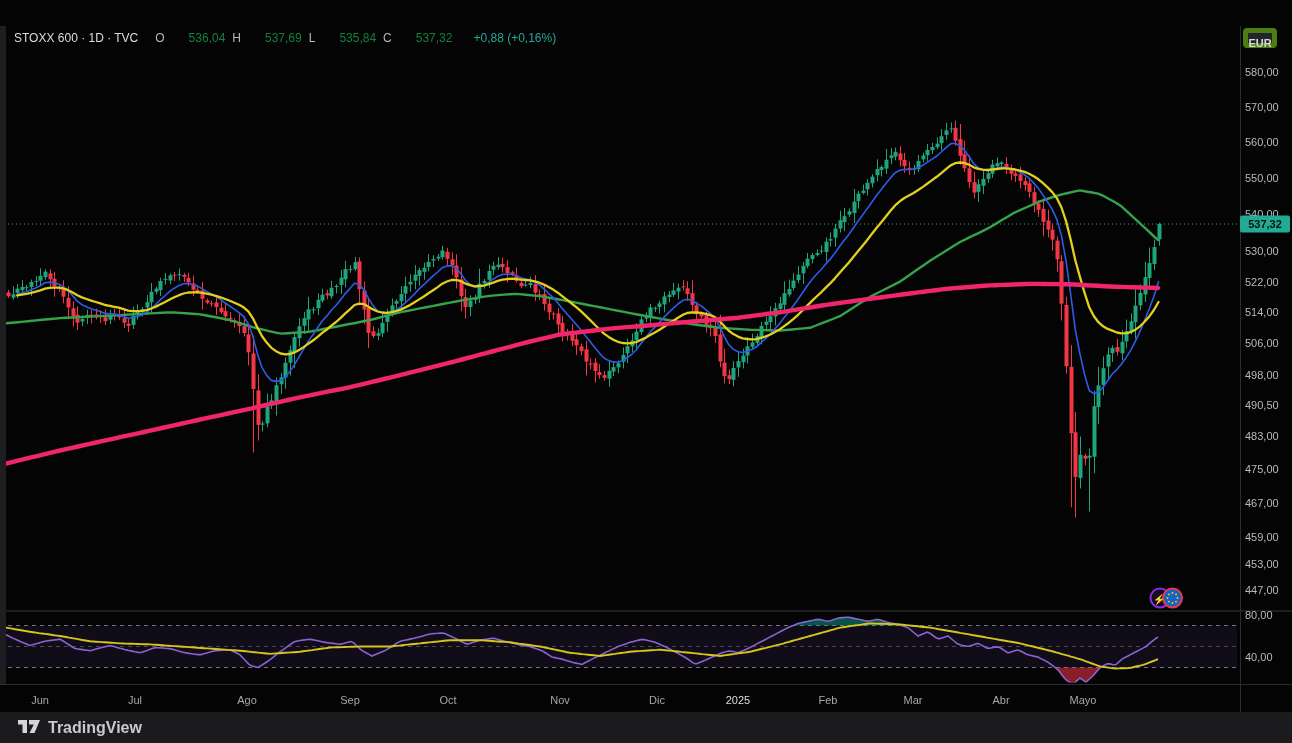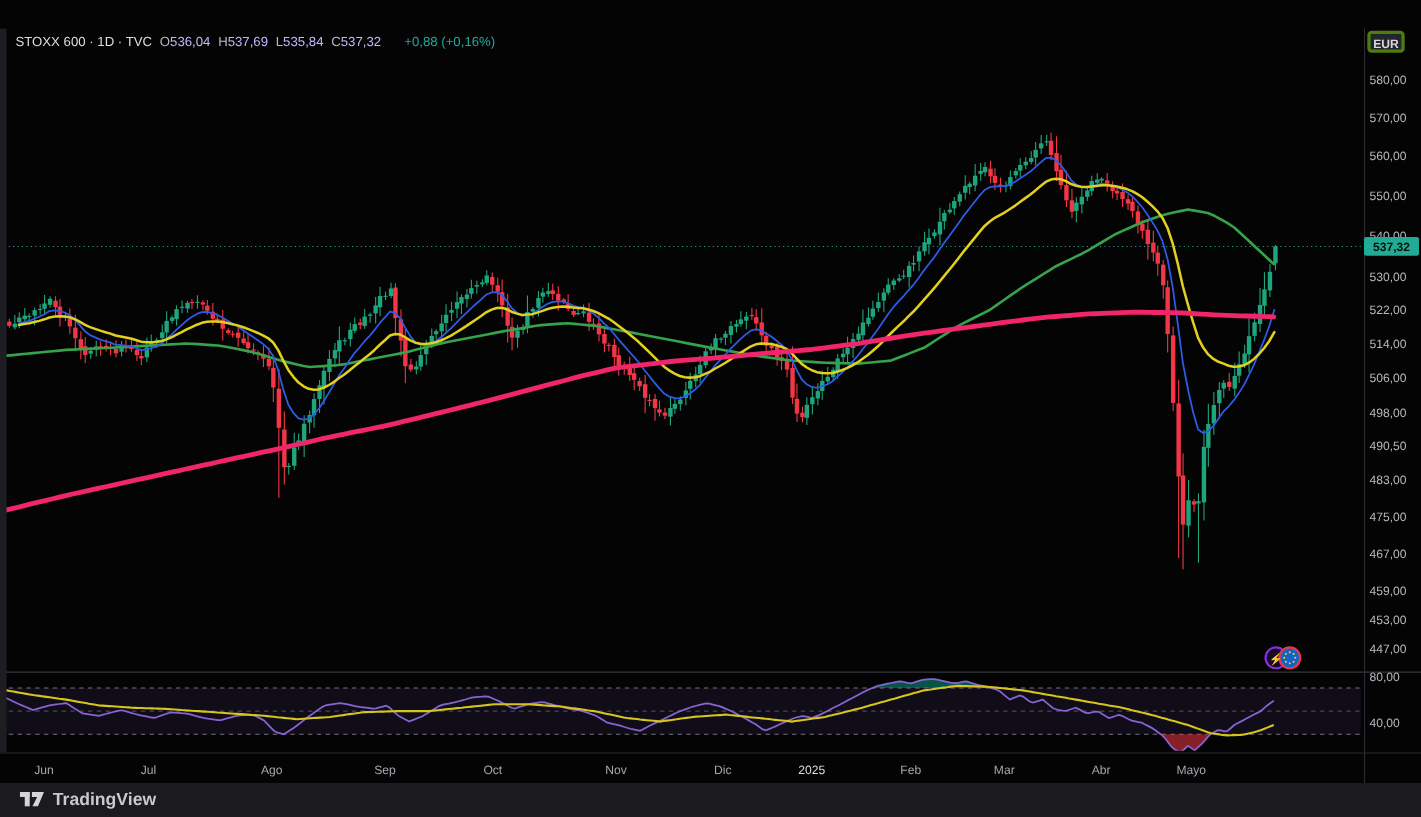--- a/index.html
+++ b/index.html
@@ -2,26 +2,26 @@
 <html><head>
 <meta charset="utf-8">
 <style>
   html,body{margin:0;padding:0;background:#000;}
   .screen{position:relative;width:1292px;height:743px;background:#040405;overflow:hidden;
           font-family:"Liberation Sans", sans-serif; -webkit-font-smoothing:antialiased;}
   .attribution-bar{position:absolute;left:0;top:0;width:1292px;height:26px;background:#1d1d20;
           color:#e4e5e8;font-size:11.5px;font-weight:bold;line-height:26px;padding-left:10px;box-sizing:border-box;}
   .chart-svg{position:absolute;left:0;top:0;}
   .legend{position:absolute;left:14px;top:31px;font-size:12px;color:#d5d7dc;white-space:nowrap;}
-  .legend .sym{color:#dcdee2;font-weight:500;}
+  .legend .sym{color:#dcdee2;font-weight:500;margin-right:10px;}
   .legend .k{color:#b7b9c0;margin-left:7px;}
-  .legend .v{color:#c4b5fd;}
+  .legend .v{color:#15803d;margin-left:24px;}
   .legend .chg{color:#26a69a;margin-left:21px;}
   .eur-button{position:absolute;left:1243px;top:28px;width:34px;height:20px;background:#23252d;
-          border:3px solid #4d7c0f;border-radius:4px;color:#d7d9de;font-size:11px;font-weight:bold;
+          border:5px solid #4d7c0f;border-radius:4px;color:#d7d9de;font-size:11px;font-weight:bold;
           text-align:center;line-height:20px;box-sizing:border-box;}
   .bottom-bar{position:absolute;left:0;top:712px;width:1292px;height:31px;background:#1b1b1d;
           display:flex;align-items:center;padding-left:18px;box-sizing:border-box;}
   .brand-text{color:#c9cacd;font-size:16px;font-weight:bold;margin-left:7px;}
   .left-edge{position:absolute;left:0;top:26px;width:6px;height:658px;background:#1e1e22;}
 </style>
 </head>
 <body>
 
 <div class="screen">

